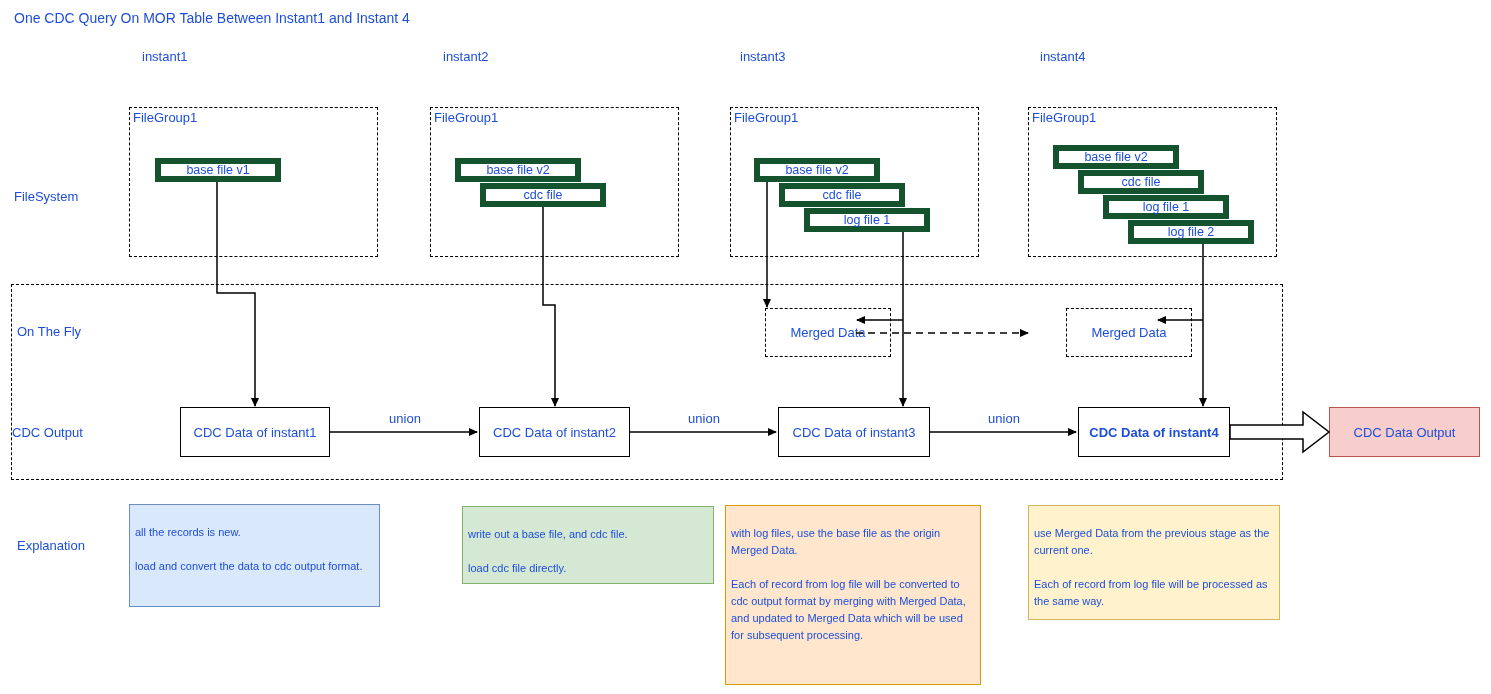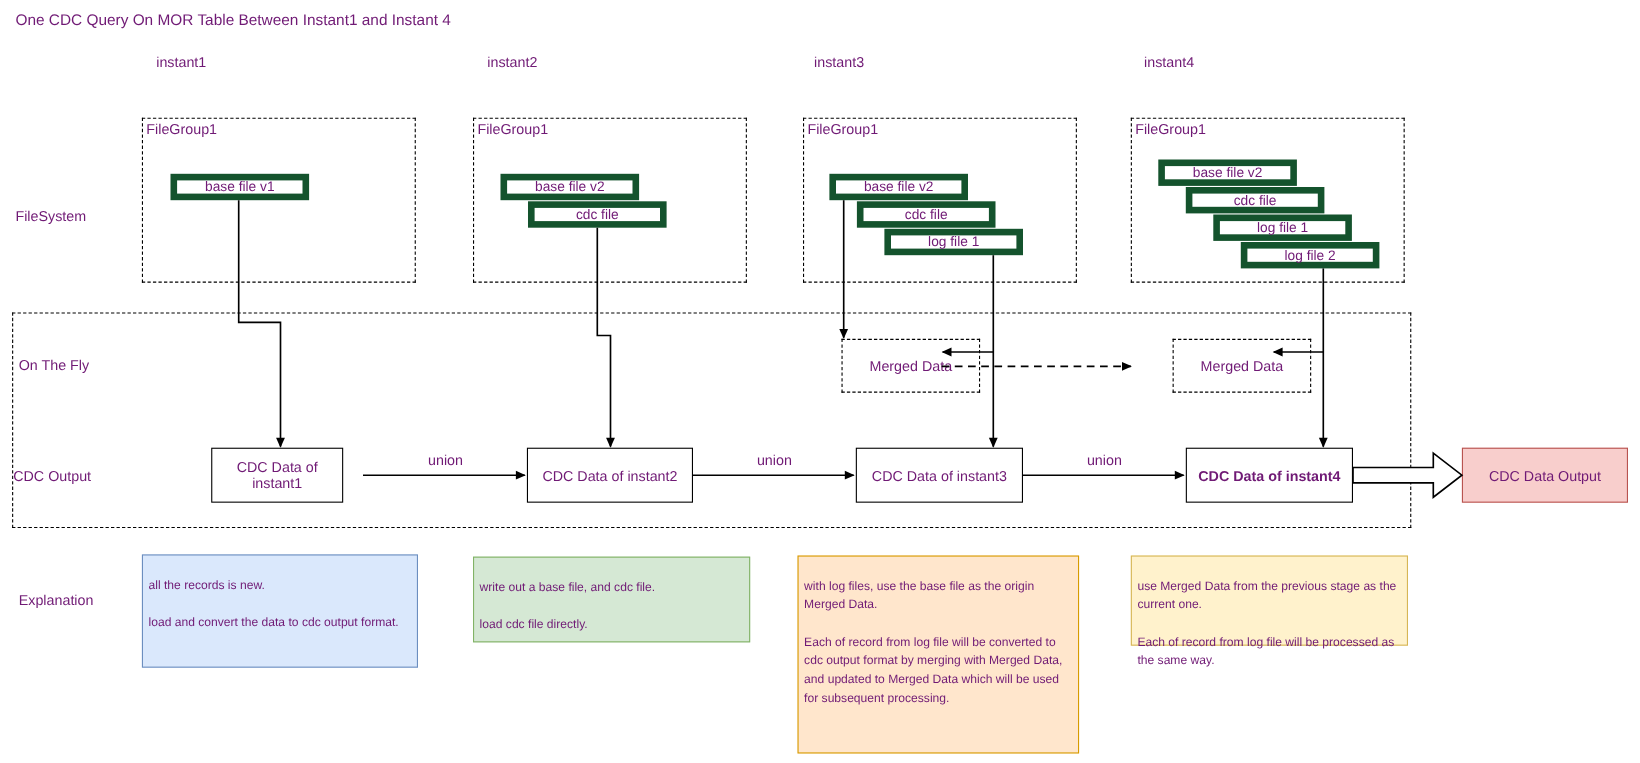--- a/index.html
+++ b/index.html
@@ -1,18 +1,18 @@
 <!DOCTYPE html>
 <html style="--blue_fill: #dae8fc; --blue_border: #6c8ebf; --green_fill: #d5e8d4; --green_border: #82b366; --orange_fill: #ffe6cc; --orange_border: #d79b00; --yellow_fill: #fff2cc; --yellow_border: #d6b656; --red_fill: #f8cecc; --red_border: #b85450; --line: #000000;"><head>
 <meta charset="utf-8">
 <style>
   html,body{margin:0;padding:0;background:#ffffff;}
   #canvas{
     position:relative;width:1491px;height:694px;background:#ffffff;
-    font-family:"Liberation Sans",sans-serif;color:#701a75;overflow:hidden;
+    font-family:"Liberation Sans",sans-serif;color:#1d4ed8;overflow:hidden;
   }
   .lbl{position:absolute;font-size:13px;white-space:nowrap;}
   .title{position:absolute;font-size:14px;white-space:nowrap;}
   .dashed{position:absolute;border:1px dashed #000;box-sizing:border-box;background:transparent;}
   .fg-label{position:absolute;left:3px;top:2px;font-size:13px;}
   .file-box{
     position:absolute;width:126px;height:24px;border:6px solid #14532d;background:#fff;
     box-sizing:border-box;display:flex;align-items:center;justify-content:center;
     font-size:12.5px;
   }
@@ -23,21 +23,21 @@
   .merged-box{
     position:absolute;border:1px dashed #000;background:#fff;box-sizing:border-box;
     display:flex;align-items:center;justify-content:center;font-size:13px;margin-left:36px;
   }
   .union{position:absolute;width:120px;text-align:center;font-size:13px;}
   .note{
     position:absolute;box-sizing:border-box;padding:19px 5px;font-size:11px;line-height:17px;
     white-space:pre-line;border:1px solid;
   }
   .note-blue{background:var(--blue_fill);border-color:var(--blue_border);}
-  .note-green{background:var(--green_fill);border-color:var(--green_border);}
+  .note-green{background:var(--green_fill);border-color:var(--green_border);margin-left:32px;}
   .note-orange{background:var(--orange_fill);border-color:var(--orange_border);}
   .note-yellow{background:var(--yellow_fill);border-color:var(--yellow_border);}
   .output-box{background:var(--red_fill);border:1px solid var(--red_border);}
   #wires{position:absolute;left:0;top:0;pointer-events:none;z-index:5;}
 </style>
 </head>
 <body>
 
 <div id="canvas">
 
@@ -78,41 +78,41 @@
   <div class="file-box" style="left:1053px;top:145px;">base file v2</div>
   <div class="file-box" style="left:1078px;top:170px;">cdc file</div>
   <div class="file-box" style="left:1103px;top:195px;">log file 1</div>
   <div class="file-box" style="left:1128px;top:220px;">log file 2</div>
 
   <div class="dashed" style="left:11px;top:284px;width:1272px;height:196px;"></div>
 
   <div class="merged-box" style="left:729px;top:308px;width:126px;height:49px;">Merged Data</div>
   <div class="merged-box" style="left:1030px;top:308px;width:126px;height:49px;">Merged Data</div>
 
-  <div class="solid-box" style="left:180px;top:407px;width:120px;height:50px;margin-left:12px;">CDC Data of instant1</div>
+  <div class="solid-box" style="left:180px;top:407px;width:150px;height:50px;">CDC Data of instant1</div>
   <div class="solid-box" style="left:479px;top:407px;width:151px;height:50px;">CDC Data of instant2</div>
   <div class="solid-box" style="left:778px;top:407px;width:152px;height:50px;">CDC Data of instant3</div>
   <div class="solid-box" style="left:1078px;top:407px;width:152px;height:50px;font-weight:bold;">CDC Data of instant4</div>
 
   <div class="union" style="left:345px;top:411px;">union</div>
   <div class="union" style="left:644px;top:411px;">union</div>
   <div class="union" style="left:944px;top:411px;">union</div>
 
   <div class="solid-box output-box" style="left:1329px;top:407px;width:151px;height:50px;">CDC Data Output</div>
 
   <div class="note note-blue" style="left:129px;top:504px;width:251px;height:103px;">all the records is new.
 
 load and convert the data to cdc output format.</div>
   <div class="note note-green" style="left:430px;top:506px;width:252px;height:78px;">write out a base file, and cdc file.
 
 load cdc file directly.</div>
   <div class="note note-orange" style="left:725px;top:505px;width:256px;height:180px;">with log files, use the base file as the origin Merged Data.
 
 Each of record from log file will be converted to cdc output format by merging with Merged Data, and updated to Merged Data which will be used for subsequent processing.</div>
-  <div class="note note-yellow" style="left:1028px;top:505px;width:252px;height:82px;">use Merged Data from the previous stage as the current one.
+  <div class="note note-yellow" style="left:1028px;top:505px;width:252px;height:115px;">use Merged Data from the previous stage as the current one.
 
 Each of record from log file will be processed as the same way.</div>
 
   <svg id="wires" width="1491" height="694" viewBox="0 0 1491 694">
     <defs>
       <marker id="ah" markerUnits="userSpaceOnUse" markerWidth="12" markerHeight="12" refX="9" refY="5" orient="auto">
         <path d="M1,1 L10,5 L1,9 Z" fill="#000"></path>
       </marker>
     </defs>
 

